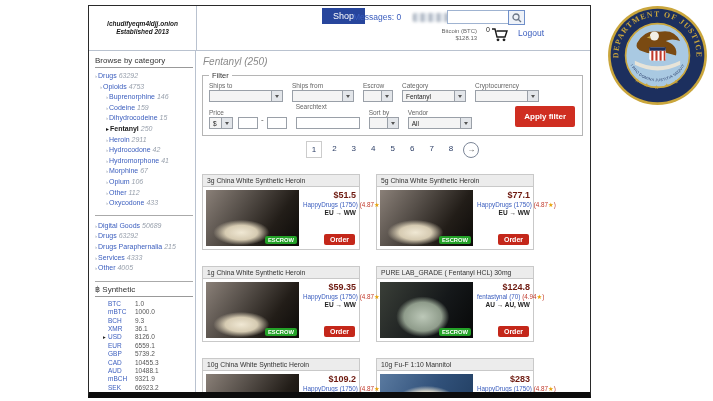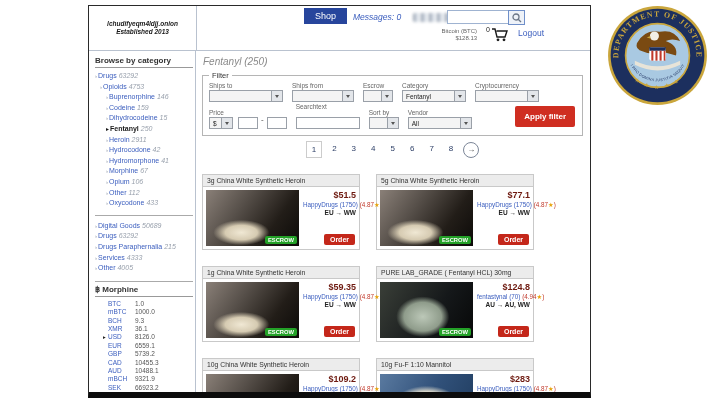--- a/index.html
+++ b/index.html
@@ -6,40 +6,40 @@
   .canvas{position:relative;width:713px;height:401px;background:#fff;overflow:hidden;
           font-family:"Liberation Sans",sans-serif;color:#222;}
   
   .shot{position:absolute;left:88px;top:5px;width:501px;height:386px;background:#fff;
         border:1px solid #2a2a2a;border-bottom:6px solid #0c0c0c;overflow:hidden;}
   
   .hdr{position:relative;height:44px;border-bottom:1px solid #b9c2cf;background:#fff;}
   .brand{position:absolute;left:0;top:0;width:107px;height:44px;border-right:1px solid #b9c2cf;
          display:flex;flex-direction:column;justify-content:center;align-items:center;}
   .brand div{font-size:6.5px;font-weight:bold;font-style:italic;color:#1a1a1a;line-height:8px;}
-  .shop{position:absolute;left:215px;top:2px;background:#27459c;color:#fff;border:none;
+  .shop{position:absolute;left:233px;top:2px;background:#27459c;color:#fff;border:none;
         font-size:9px;padding:3px 11px;font-family:inherit;}
-  .msgs{position:absolute;left:264px;top:6px;color:#3a5dbe;font-size:8.5px;font-style:italic;}
+  .msgs{position:absolute;left:264px;top:6px;color:#3a5dbe;font-size:8.5px;}
   .redact{position:absolute;left:324px;top:7px;width:76px;height:9px;border-radius:2px;
           background:repeating-linear-gradient(90deg,#9aa4b2 0 2px,#cfd6df 2px 5px,#eef1f5 5px 8px);
           filter:blur(1.6px);}
   .search-input{position:absolute;left:358px;top:4px;width:56px;height:12px;border:1px solid #9fb3d1;
           font-size:8px;padding:0 2px;}
   .search-btn{position:absolute;left:419px;top:4px;width:17px;height:15px;border:1px solid #6f8fc9;
           background:#eef2f8;padding:0;display:flex;align-items:center;justify-content:center;}
   .hdr-row2{position:absolute;right:46px;top:22px;display:flex;align-items:flex-start;gap:9px;}
   .btc{font-size:6px;color:#666;text-align:right;line-height:7px;}
   .cart{position:relative;display:flex;align-items:flex-start;}
   .cart-count{font-size:7px;color:#222;margin-right:1px;margin-top:-2px;}
   .logout{font-size:8.5px;color:#3a5dbe;}
   
   .shot-body{display:flex;height:341px;}
   .sidebar{width:107px;flex-shrink:0;border-right:1px solid #b9c2cf;padding:5px 2px 0 6px;
            box-sizing:border-box;overflow:hidden;}
-  .sb-title{font-size:8px;font-weight:bold;color:#333;border-bottom:1px solid #999;
+  .sb-title{font-size:8px;font-weight:normal;color:#333;border-bottom:1px solid #999;
             padding-bottom:2px;margin-bottom:3px;}
   .cat{color:#3a5dbe;font-size:7px;line-height:9.6px;white-space:nowrap;cursor:pointer;}
   .cat .count{color:#98a0ac;font-style:italic;}
   .cat .bullet{color:#8a93a2;font-size:6px;margin-right:1px;}
   .cat.active .cat-label{font-weight:bold;color:#1a1a1a;}
   .cat.active .bullet{color:#1a1a1a;}
   .ind0{padding-left:0;} .ind1{padding-left:5px;} .ind2{padding-left:11px;}
   .sb-div{border-top:1px solid #aaa;margin:6px 0 5px;}
   .xch{margin-top:7px;border-top:1px solid #aaa;padding-top:3px;}
   .rates{margin-left:8px;margin-top:2px;}
@@ -213,21 +213,21 @@
 
             <div class="cat ind0">
               <span class="bullet">›</span><span class="cat-label">Services</span> <span class="count">4333</span>
             </div>
 
             <div class="cat ind0">
               <span class="bullet">›</span><span class="cat-label">Other</span> <span class="count">4005</span>
             </div>
           </div>
 
-        <div class="sb-title xch">฿ Morphine</div>
+        <div class="sb-title xch">฿ Synthetic</div>
         <div class="rates">
 
             <div class="rate">
               <span class="bullet"></span>
               <span class="cur">BTC</span>
               <span class="val">1.0</span>
             </div>
 
             <div class="rate">
               <span class="bullet"></span>

